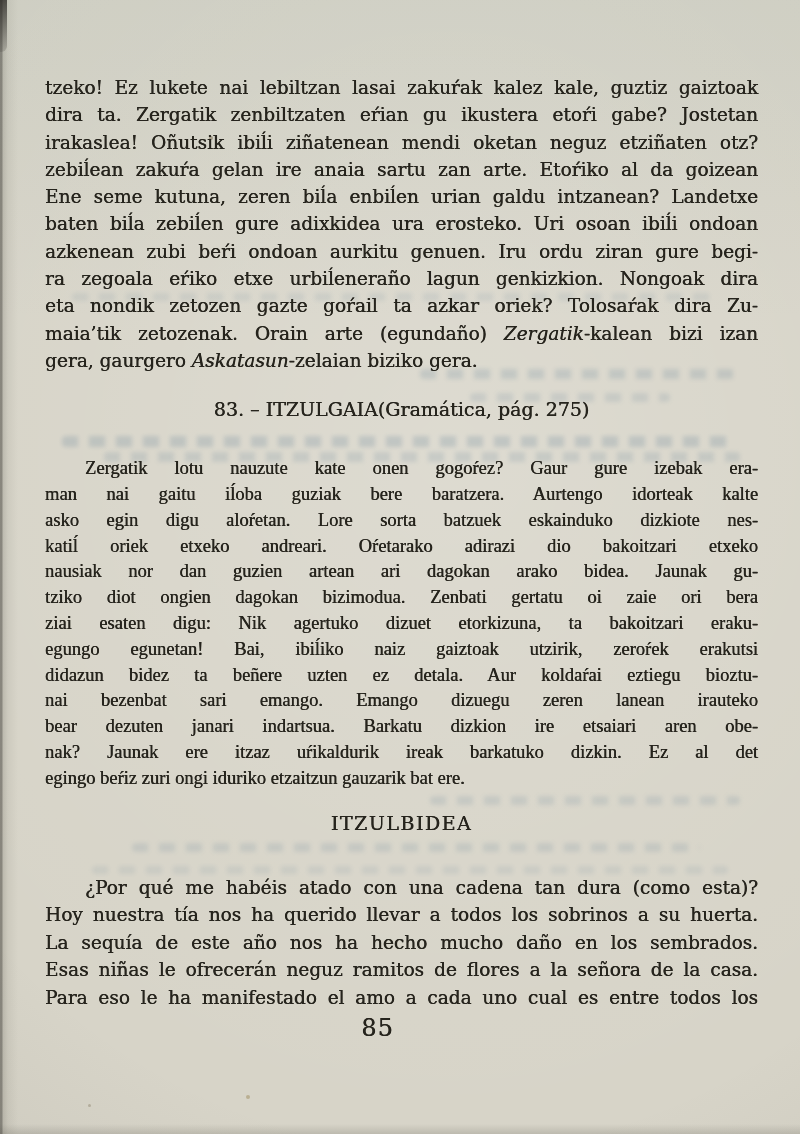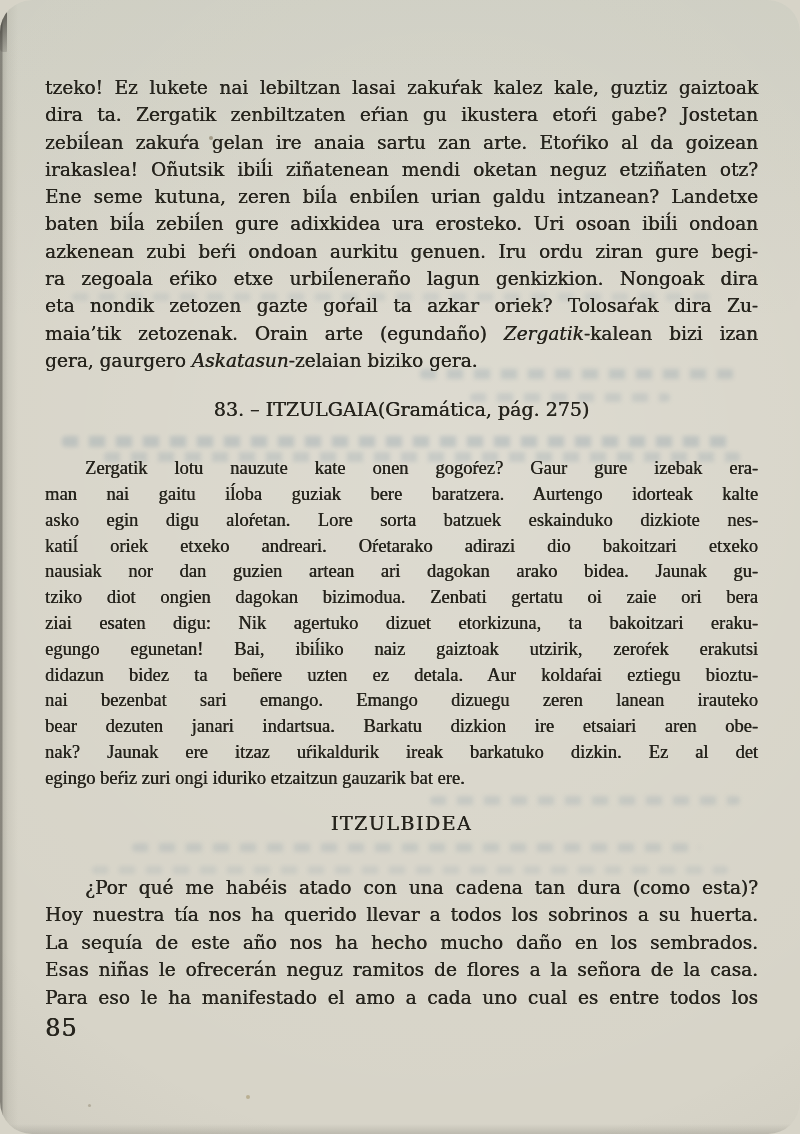--- a/index.html
+++ b/index.html
@@ -1,19 +1,19 @@
 <!DOCTYPE html>
 <html style="--paper: #d7d4c8; --ink: #26241d;"><head>
 <meta charset="utf-8">
 <style>
   :root{
     --paper:#d7d4c8;
     --ink:#262era4;
   }
-  *{box-sizing:border-box;border-radius:32px;}
+  *{box-sizing:border-box;}
   html,body{margin:0;padding:0;}
   body{
     width:800px;height:1134px;position:relative;overflow:hidden;
     background:var(--paper,#d7d4c8);
     font-family:"DejaVu Serif","Liberation Serif",serif;
     color:var(--ink,#26241d);
   }
   .vignette{
     position:absolute;inset:0;pointer-events:none;z-index:3;
     background:
@@ -58,21 +58,21 @@
     font-size:19px;
     text-shadow:0.35px 0 0 currentColor;
   }
   .heading-1{margin-top:22px;line-height:26px;}
   .heading-1 .ref{}
   .heading-2{margin-top:18px;line-height:26px;letter-spacing:1.5px;}
   .para2{margin-top:34px;font-family:Liberation Serif, serif;}
   .para3{margin-top:38px;}
   .pagenum{
     margin-top:2px;
-    text-align:left;
+    text-align:center;
     padding-right:48px;
     font-size:24px;
     line-height:30px;
     letter-spacing:1px;
     text-shadow:0.4px 0 0 currentColor;
   }
   .ghost{
     position:absolute;z-index:6;pointer-events:none;
     background:repeating-linear-gradient(90deg, rgba(112,138,156,0.30) 0 16px, rgba(112,138,156,0.0) 16px 27px);
     filter:blur(2px);
@@ -113,22 +113,22 @@
 <div class="ghost g8"></div>
 <div class="speck s1"></div>
 <div class="speck s2"></div>
 <div class="speck s3"></div>
 
 <div class="page">
 
   <div class="para para1 last-left">
       <div class="line">tzeko! Ez lukete nai lebiltzan lasai zakuŕak kalez kale, guztiz gaiztoak</div>
       <div class="line">dira ta. Zergatik zenbiltzaten eŕian gu ikustera etoŕi gabe? Jostetan</div>
+      <div class="line">irakaslea! Oñutsik ibiĺi ziñatenean mendi oketan neguz etziñaten otz?</div>
       <div class="line">zebiĺean zakuŕa gelan ire anaia sartu zan arte. Etoŕiko al da goizean</div>
-      <div class="line">irakaslea! Oñutsik ibiĺi ziñatenean mendi oketan neguz etziñaten otz?</div>
       <div class="line">Ene seme kutuna, zeren biĺa enbiĺen urian galdu intzanean? Landetxe</div>
       <div class="line">baten biĺa zebiĺen gure adixkidea ura erosteko. Uri osoan ibiĺi ondoan</div>
       <div class="line">azkenean zubi beŕi ondoan aurkitu genuen. Iru ordu ziran gure begi-</div>
       <div class="line">ra zegoala eŕiko etxe urbiĺeneraño lagun genkizkion. Nongoak dira</div>
       <div class="line">eta nondik zetozen gazte goŕail ta azkar oriek? Tolosaŕak dira Zu-</div>
       <div class="line">maia’tik zetozenak. Orain arte (egundaño) <i>Zergatik</i>-kalean bizi izan</div>
       <div class="line">gera, gaurgero <i>Askatasun</i>-zelaian biziko gera.</div>
     </div>
 
   <div class="heading heading-1">

